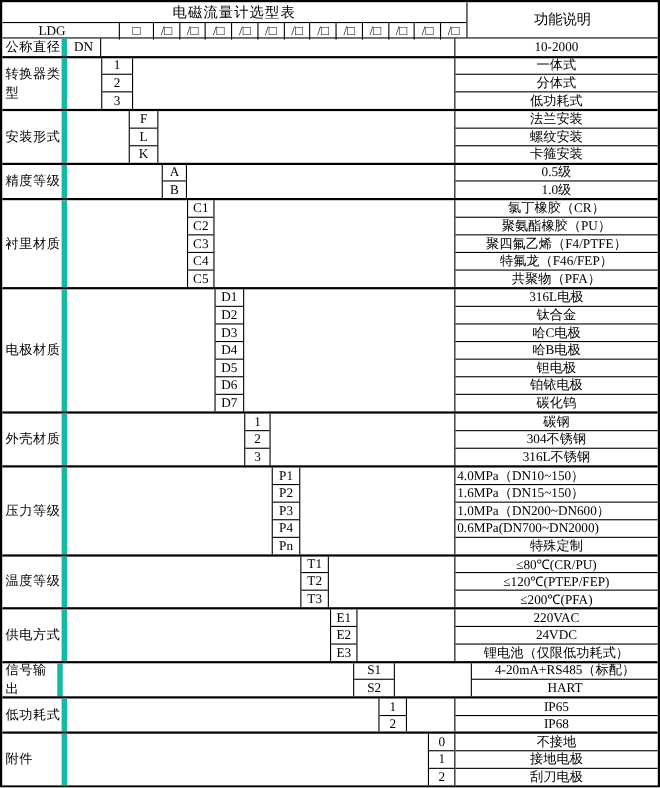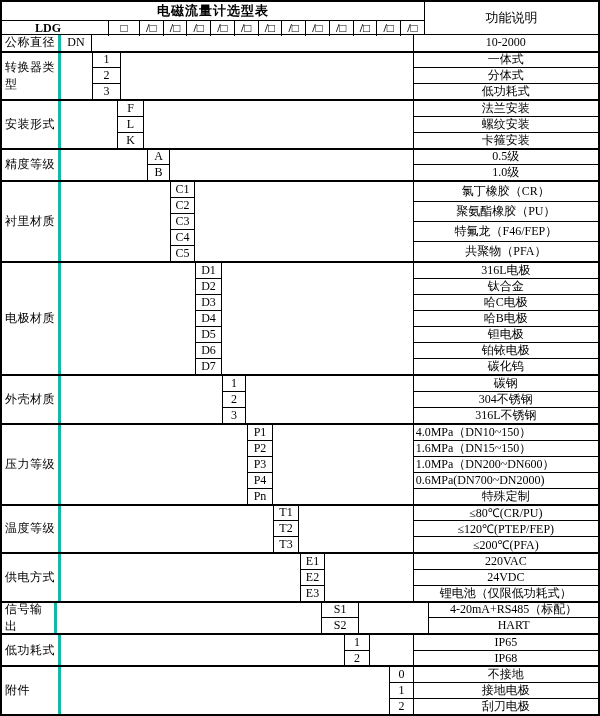--- a/index.html
+++ b/index.html
@@ -7,35 +7,35 @@
     width:600px; height:716px; box-sizing:border-box;
     border:2px solid #000; background:#fff; color:#000;
     display:flex; flex-direction:column;
     font-family:"Liberation Serif", serif; font-size:12px;
     position:relative; overflow:hidden;
   }
   .table * { box-sizing:border-box; }
 
   
   .topsec { display:flex; height:calc(712px * 2 / 44); flex:none; }
-  .topleft { width:431px; display:flex; flex-direction:column;font-weight:bold; }
+  .topleft { width:431px; display:flex; flex-direction:column; }
   .titlerow { flex:1; display:flex; align-items:center; justify-content:center;
               border-bottom:1px solid #000; font-size:13px; letter-spacing:1px; }
   .ldgrow { flex:1; display:flex;margin-left:28px; }
   .ldglbl { width:79px; border-right:1px solid #000; display:flex; align-items:center; padding-left:5px; }
   .boxfirst { width:31px; border-right:1px solid #000; display:flex; align-items:center; justify-content:center; }
   .slots { flex:1; display:flex; }
   .slot { flex:1; border-right:1px solid #000; display:flex; align-items:center; justify-content:center; overflow:hidden; }
   .slot:last-child { border-right:none; }
   .funchead { width:178px; border-left:1px solid #000; display:flex; align-items:center; justify-content:center; font-size:13px; }
 
   
   .block { display:flex; height:calc(712px * var(--n) / 44); flex:none; border-top:2px solid #000; }
   .block.thin-top { border-top-width:1px; }
-  .lbl { width:61px; border-right:3px solid #14b8a6; display:flex; align-items:center; padding-left:3px; letter-spacing:0.5px; }
+  .lbl { width:61px; border-right:5px solid #14b8a6; display:flex; align-items:center; padding-left:3px; letter-spacing:0.5px; }
   .fill { flex:none; }
   .codes { display:flex; flex-direction:column; border-left:1px solid #000; border-right:1px solid #000; }
   .codes.noleft { border-left:none; }
   .codes.noright { border-right:none; }
   .code { flex:1; display:flex; align-items:center; justify-content:center; border-bottom:1px solid #000; overflow:hidden; }
   .code:last-child { border-bottom:none; }
   .descs { width:191px; border-left:1px solid #000; display:flex; flex-direction:column; }
   .desc { flex:1; display:flex; align-items:center; justify-content:center;
           border-bottom:1px solid #000; white-space:nowrap; overflow:hidden; }
   .desc:last-child { border-bottom:none; }
@@ -135,20 +135,21 @@
       <div class="code">C1</div>
       <div class="code">C2</div>
       <div class="code">C3</div>
       <div class="code">C4</div>
       <div class="code">C5</div>
     </div>
     <div class="fill" style="width:218px"></div>
     <div class="descs">
       <div class="desc">氯丁橡胶（CR）</div>
       <div class="desc">聚氨酯橡胶（PU）</div>
+      <div class="desc">聚四氟乙烯（F4/PTFE）</div>
       <div class="desc">特氟龙（F46/FEP）</div>
       <div class="desc">共聚物（PFA）</div>
     </div>
   </div>
 
   <div class="block" style="--n:7">
     <div class="lbl">电极材质</div>
     <div class="fill" style="width:134px"></div>
     <div class="codes" style="width:27px">
       <div class="code">D1</div>

